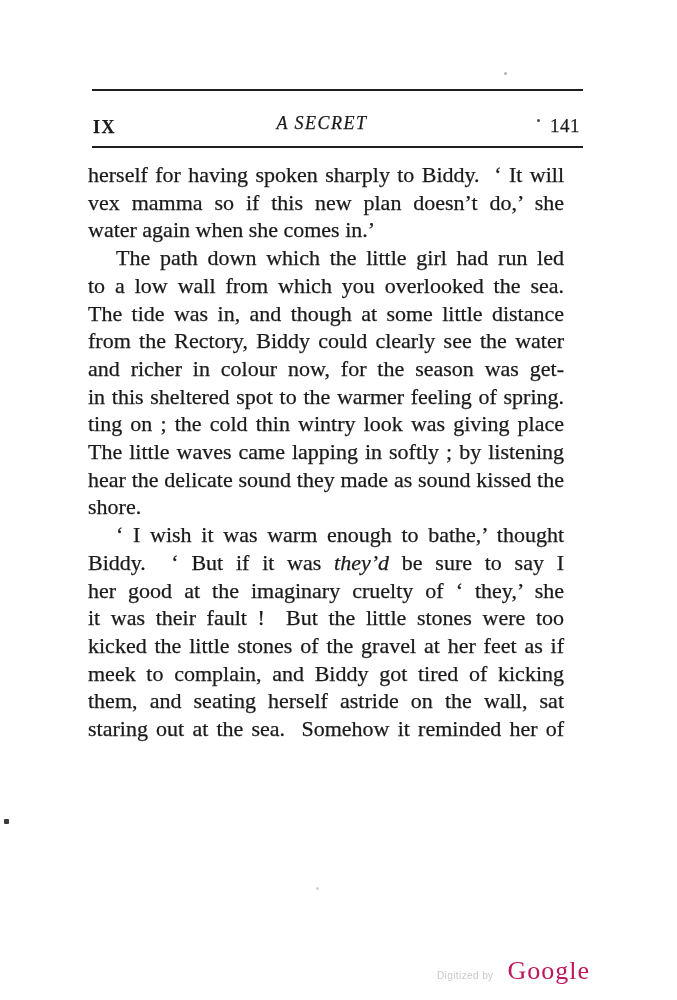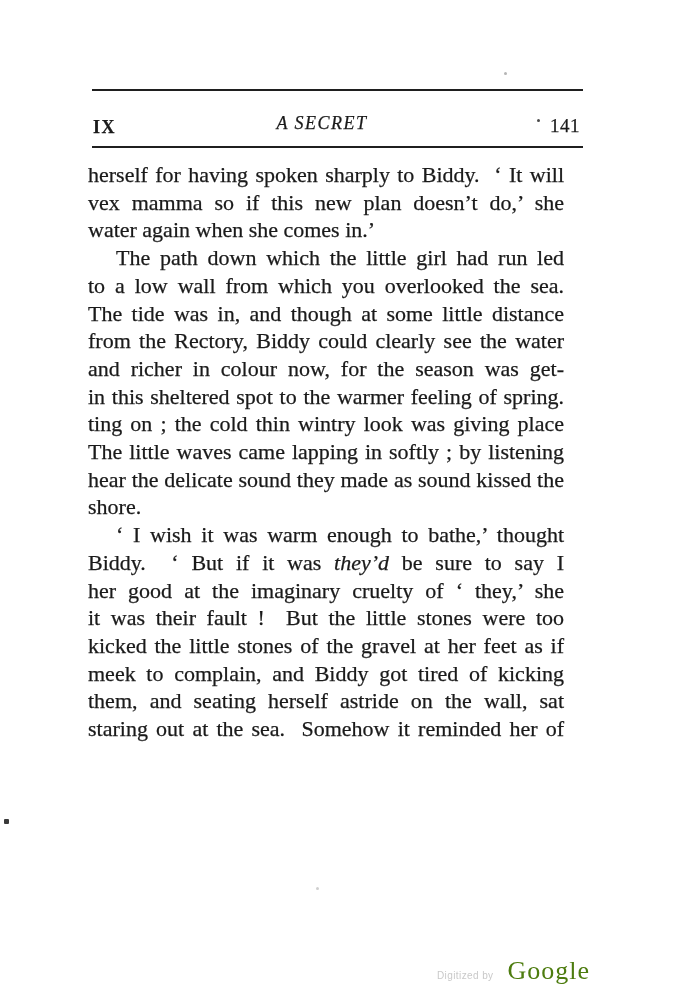--- a/index.html
+++ b/index.html
@@ -75,21 +75,21 @@
   }
   .wm-prefix {
     font-family: "Liberation Sans", sans-serif;
     font-size: 10px;
     color: #c9c9c9;
     letter-spacing: 0.4px;
   }
   .wm-brand {
     font-family: "Liberation Serif", serif;
     font-size: 26px;
-    color: #4d7c0f;
+    color: #be185d;
     letter-spacing: 1px;
   }
 
   .speck { position: absolute; }
   .speck-left-margin { left: 4px; top: 819px; width: 5px; height: 5px; background: #3a3a3a; border-radius: 1px; }
   .speck-top-right   { left: 504px; top: 72px; width: 3px; height: 3px; background: #b5b5b5; border-radius: 50%; }
   .speck-below-text  { left: 316px; top: 887px; width: 3px; height: 3px; background: #cfcfcf; border-radius: 50%; }
   .speck-page-number { left: 537px; top: 119px; width: 3px; height: 3px; background: #4a4a4a; border-radius: 50%; }
 </style>
 </head>

